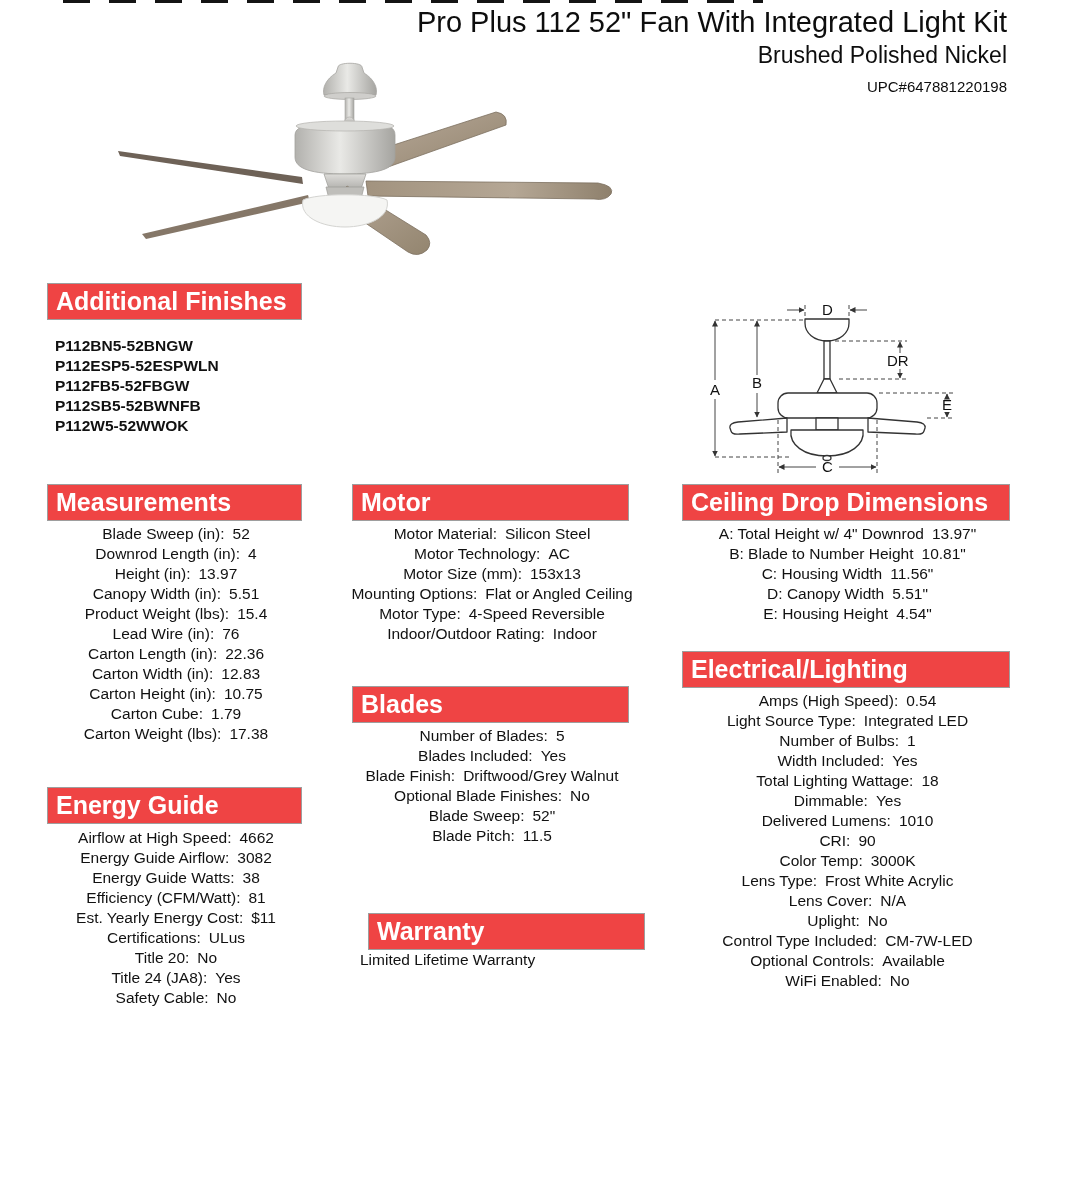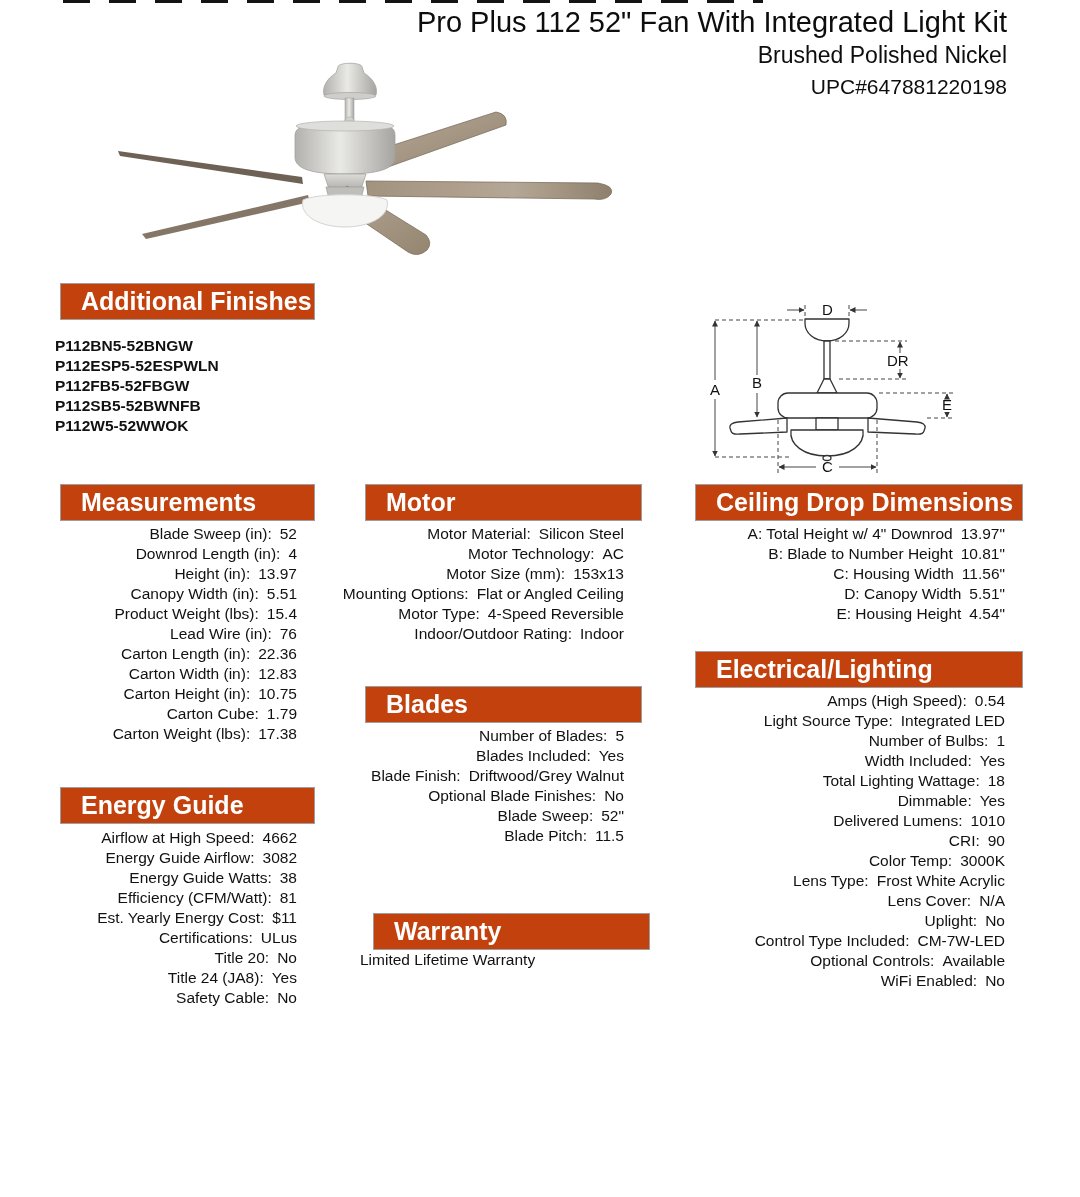--- a/index.html
+++ b/index.html
@@ -4,25 +4,25 @@
 <style>
   html,body{margin:0;padding:0;background:#fff;}
   body{width:1080px;height:1197px;font-family:"Liberation Sans", sans-serif;color:#111;}
   .page{position:relative;width:1080px;height:1197px;background:#fff;overflow:hidden;}
   .abs{position:absolute;}
   .logo-strip{position:absolute;top:0;left:63px;width:700px;height:3px;
     background:repeating-linear-gradient(90deg,#141414 0 27px,transparent 27px 46px);}
   .titleblock{position:absolute;top:5px;right:73px;display:flex;flex-direction:column;align-items:flex-end;}
   .title{font-size:29px;line-height:34px;color:#0d0d0d;white-space:nowrap;}
   .subtitle{font-size:23px;line-height:27px;margin-top:3px;color:#0d0d0d;white-space:nowrap;}
-  .upc{font-size:21px;line-height:24px;margin-top:6px;color:#0d0d0d;white-space:nowrap;}
-  .section-header{background:#c2410c;border:1px solid #9e9e9e;box-sizing:border-box;height:37px;
-    color:#fff;font-weight:bold;font-size:25px;line-height:34px;padding-left:20px;white-space:nowrap;overflow:hidden;margin-left:13px;}
+  .upc{font-size:15px;line-height:24px;margin-top:6px;color:#0d0d0d;white-space:nowrap;}
+  .section-header{background:#ef4444;border:1px solid #9e9e9e;box-sizing:border-box;height:37px;
+    color:#fff;font-weight:bold;font-size:25px;line-height:34px;padding-left:8px;white-space:nowrap;overflow:hidden;}
   .spec-rows{font-size:15.5px;}
-  .spec-row{display:flex;justify-content:flex-end;height:20px;line-height:20px;
+  .spec-row{display:flex;justify-content:center;height:20px;line-height:20px;
     padding:0 5px 0 8px;white-space:nowrap;}
   .spec-row .lbl{text-align:left;}
   .spec-row .val{text-align:right;margin-left:8px;}
   .finish-item{font-weight:bold;font-size:15.5px;height:20px;line-height:20px;padding-left:8px;white-space:nowrap;}
   .warranty-text{font-size:15.5px;line-height:20px;padding-left:8px;white-space:nowrap;}
   svg text{font-family:"Liberation Sans", sans-serif;}
 </style>
 </head>
 <body>
 
@@ -322,21 +322,21 @@
         <span class="lbl">Blade Sweep:</span>
         <span class="val">52"</span>
       </div>
 
       <div class="spec-row">
         <span class="lbl">Blade Pitch:</span>
         <span class="val">11.5</span>
       </div>
     </div>
 
-  <div class="abs section-header" style="left:360px;top:913px;width:277px">Warranty</div>
+  <div class="abs section-header" style="left:368px;top:913px;width:277px">Warranty</div>
   <div class="abs warranty-text" style="left:352px;top:950px;width:277px">Limited Lifetime Warranty</div>
 
   <div class="abs section-header" style="left:682px;top:484px;width:328px">Ceiling Drop Dimensions</div>
   <div class="abs spec-rows" style="left:682px;top:524px;width:328px">
 
       <div class="spec-row">
         <span class="lbl">A: Total Height w/ 4" Downrod</span>
         <span class="val">13.97"</span>
       </div>
 

